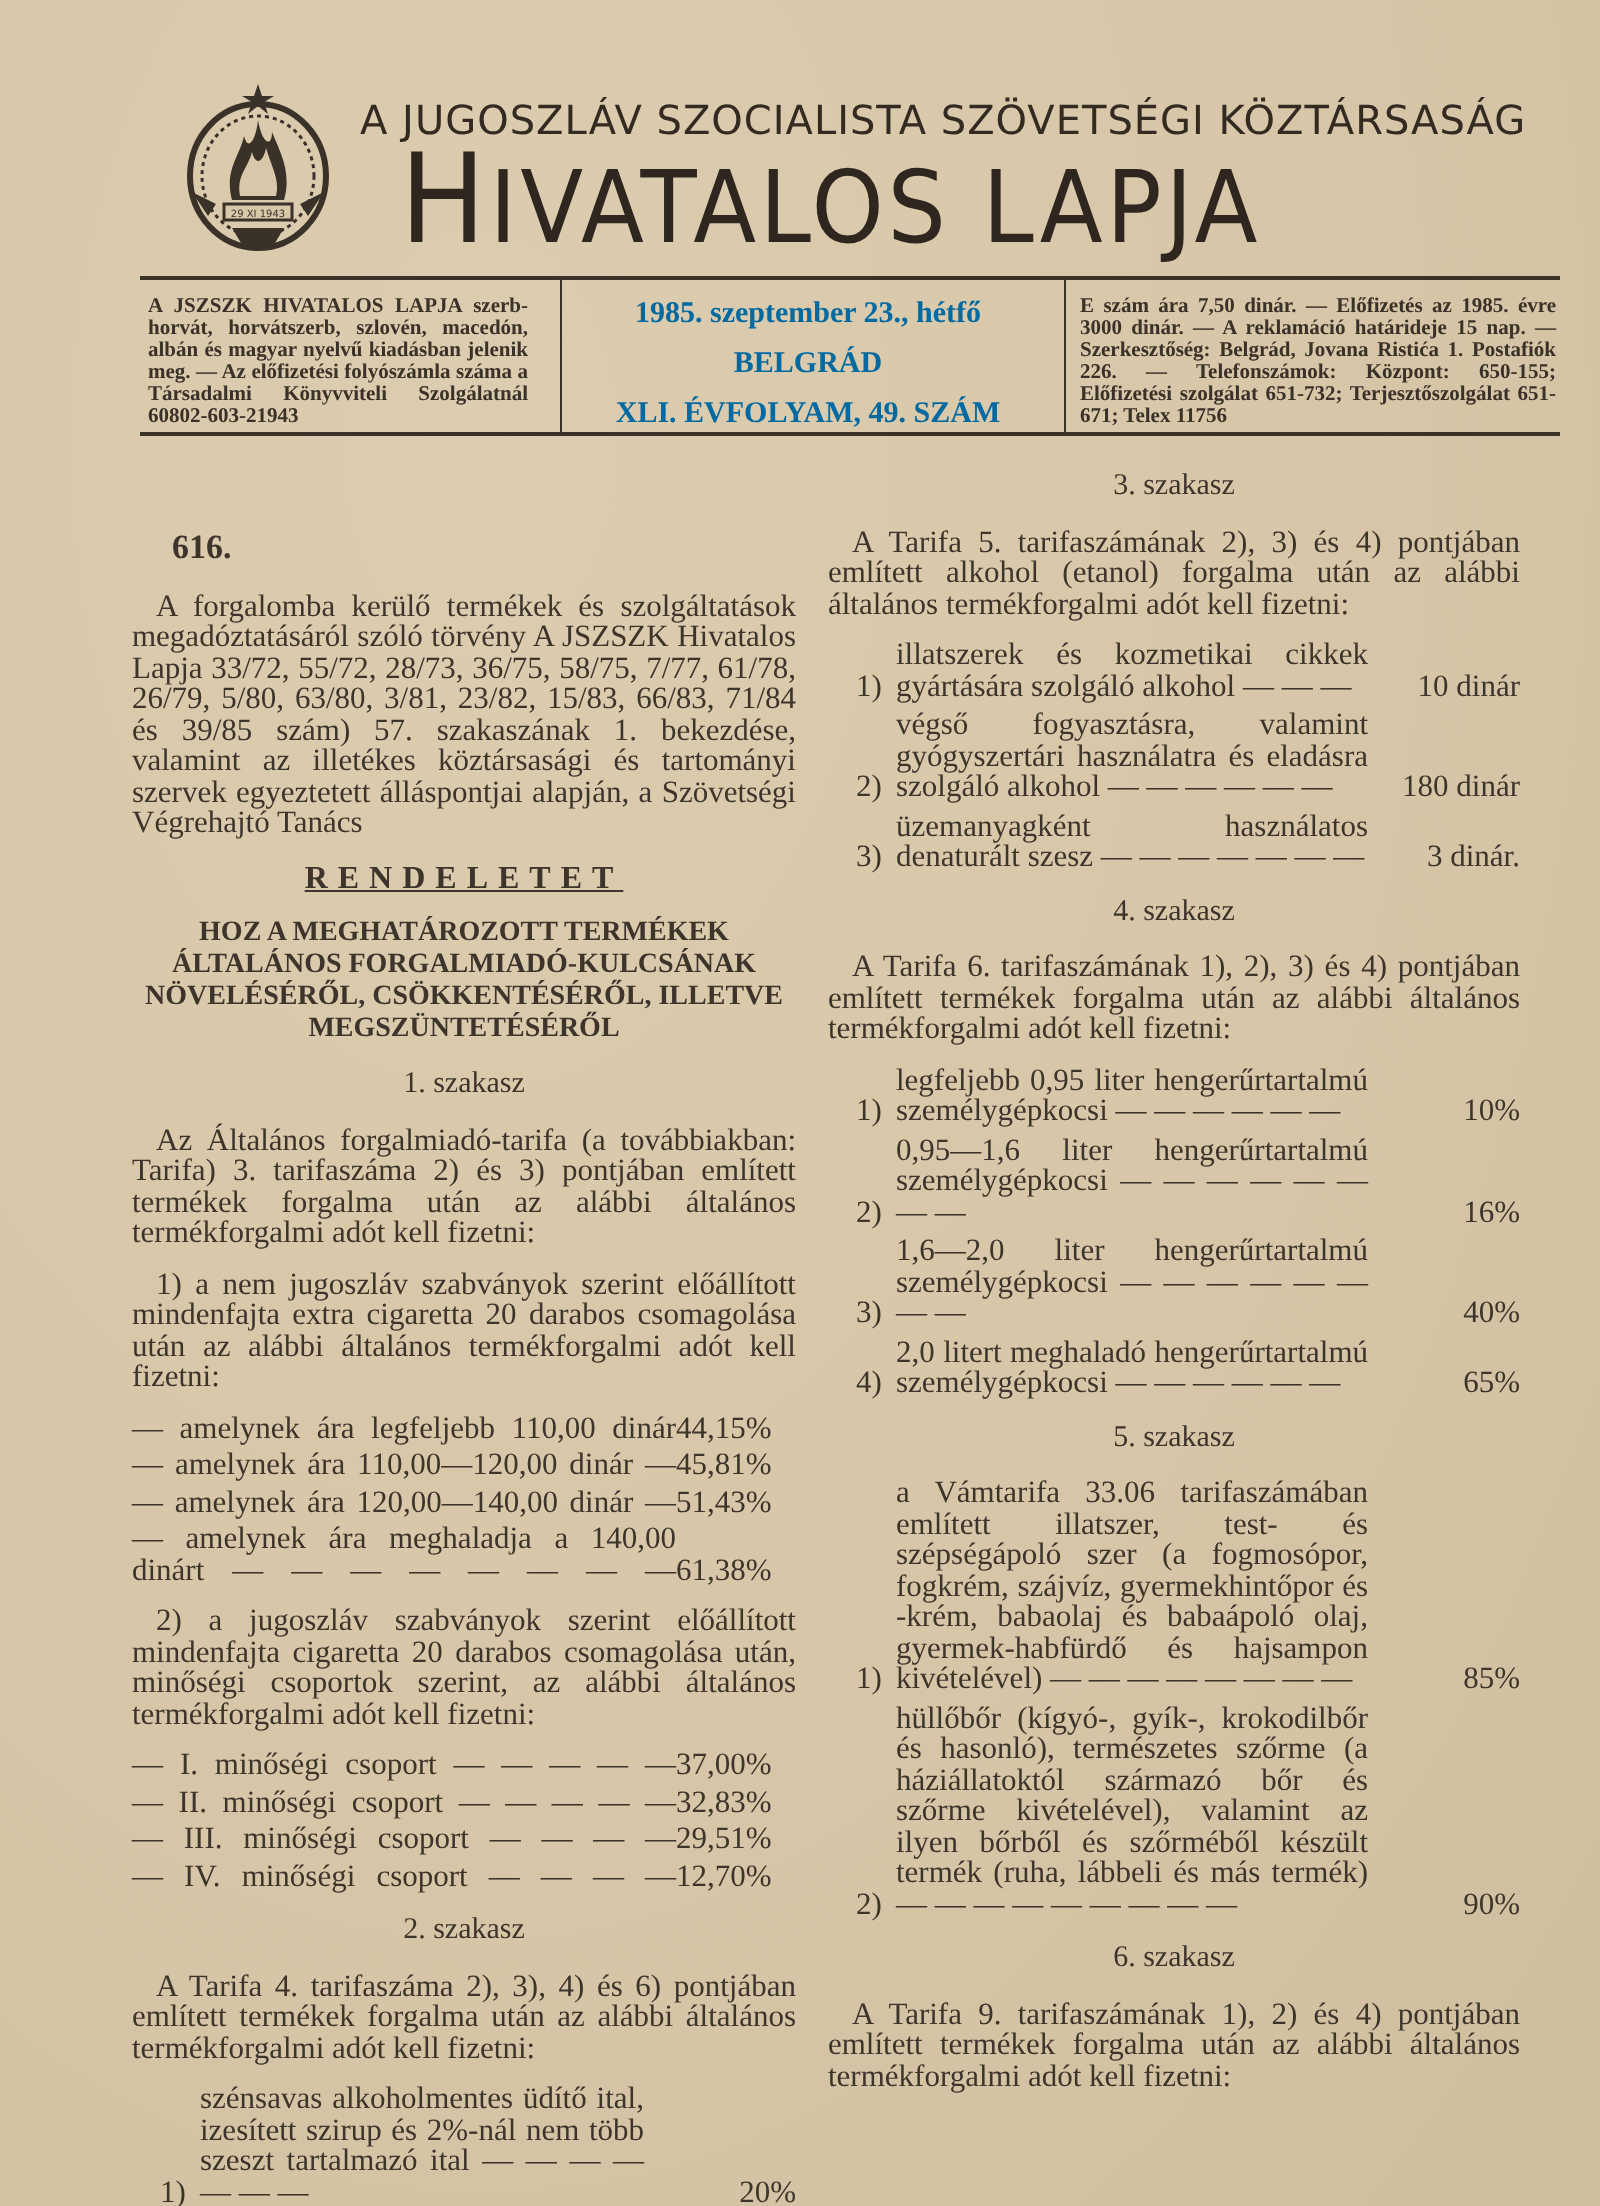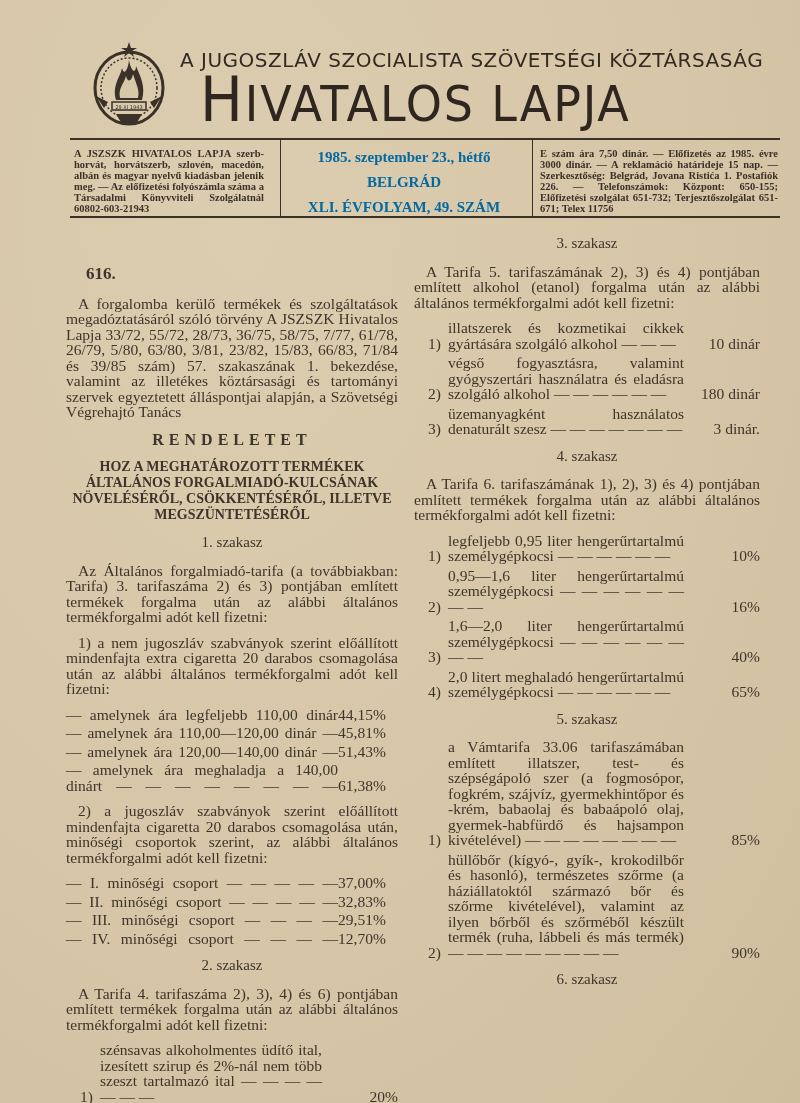--- a/index.html
+++ b/index.html
@@ -45,21 +45,21 @@
       font-size: 10.5px; line-height: 11px; text-align: justify; font-weight: bold; color: #3a3128;
     }
 
     
     .col { position: absolute; top: 230px; font-size: 15.5px; line-height: 15.5px; color: #3d342b; }
     .col-left { left: 66px; width: 332px; }
     .col-right { left: 414px; width: 346px; }
 
     .docnum { font-weight: bold; font-size: 17px; margin-left: 20px; margin-bottom: 14px; margin-top: 36px; }
     .para { text-align: justify; text-indent: 12px; margin: 0 0 10px 0; }
-    .heading-spaced { text-align: center; font-weight: bold; letter-spacing: 5px; font-size: 16px; margin: 12px 0 12px 0; }
+    .heading-spaced { text-align: center; font-weight: bold; letter-spacing: 5px; font-size: 16px; margin: 12px 0 12px 0; text-decoration: underline; }
     .heading-bold { text-align: center; font-weight: bold; font-size: 14px; line-height: 16px; margin: 0 0 12px 0; text-align-last: center; }
     .section { text-align: center; font-size: 15px; margin: 12px 0 12px 0; }
 
     .rate-list { margin: 6px 0 10px 0; }
     .rate { display: flex; align-items: flex-end; margin-bottom: 3px; }
     .rate .label { flex: 1; text-align: justify; text-align-last: justify; }
     .rate .value { width: 60px; white-space: nowrap; }
 
     .item { display: flex; align-items: flex-end; margin-bottom: 4px; padding-left: 14px; }
     .item .num { width: 20px; flex: none; }
@@ -212,16 +212,17 @@
           <span class="text">a Vámtarifa 33.06 tarifaszámában említett illatszer, test- és szépségápoló szer (a fogmosópor, fogkrém, szájvíz, gyermekhintőpor és -krém, babaolaj és babaápoló olaj, gyermek-habfürdő és hajsampon kivételével) — — — — — — — —</span>
           <span class="value">85%</span>
         </div>
       <div class="item">
           <span class="num">2)</span>
           <span class="text">hüllőbőr (kígyó-, gyík-, krokodilbőr és hasonló), természetes szőrme (a háziállatoktól származó bőr és szőrme kivételével), valamint az ilyen bőrből és szőrméből készült termék (ruha, lábbeli és más termék) — — — — — — — — —</span>
           <span class="value">90%</span>
         </div>
     </div>
     <div class="section">6. szakasz</div>
+    <p class="para">A Tarifa 9. tarifaszámának 1), 2) és 4) pontjában említett termékek forgalma után az alábbi általános termékforgalmi adót kell fizetni:</p>
 
   </div>
 
 </div>
 
 </body></html>

